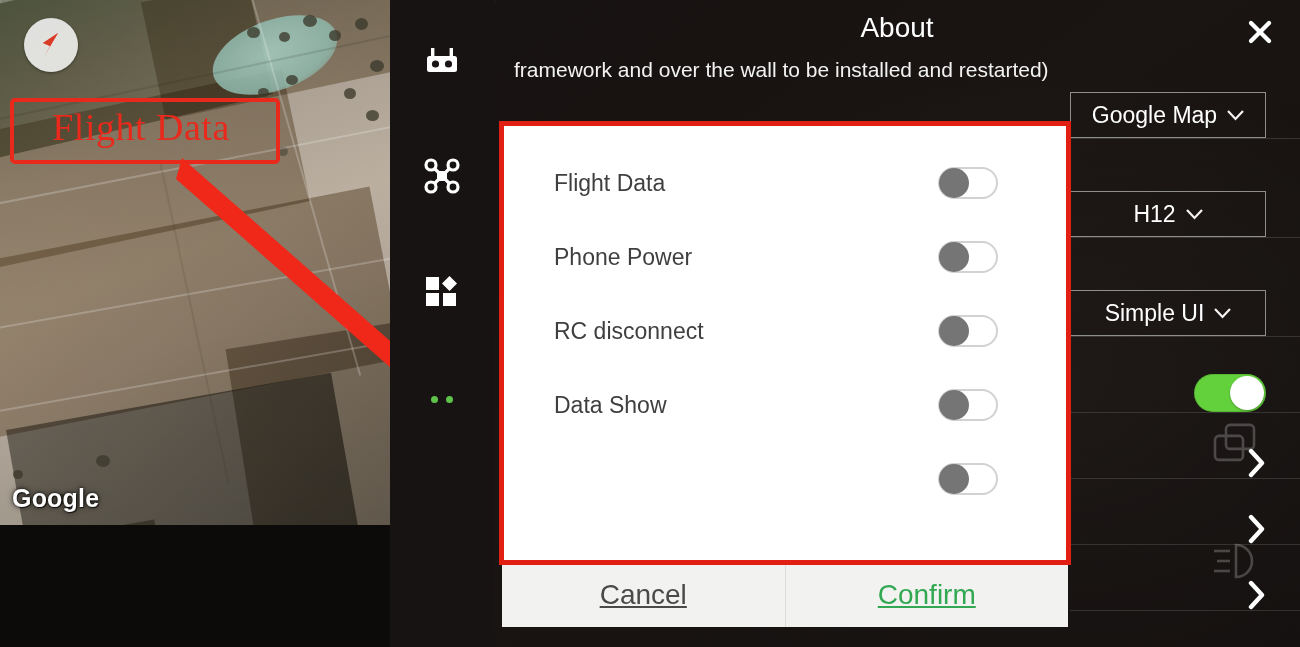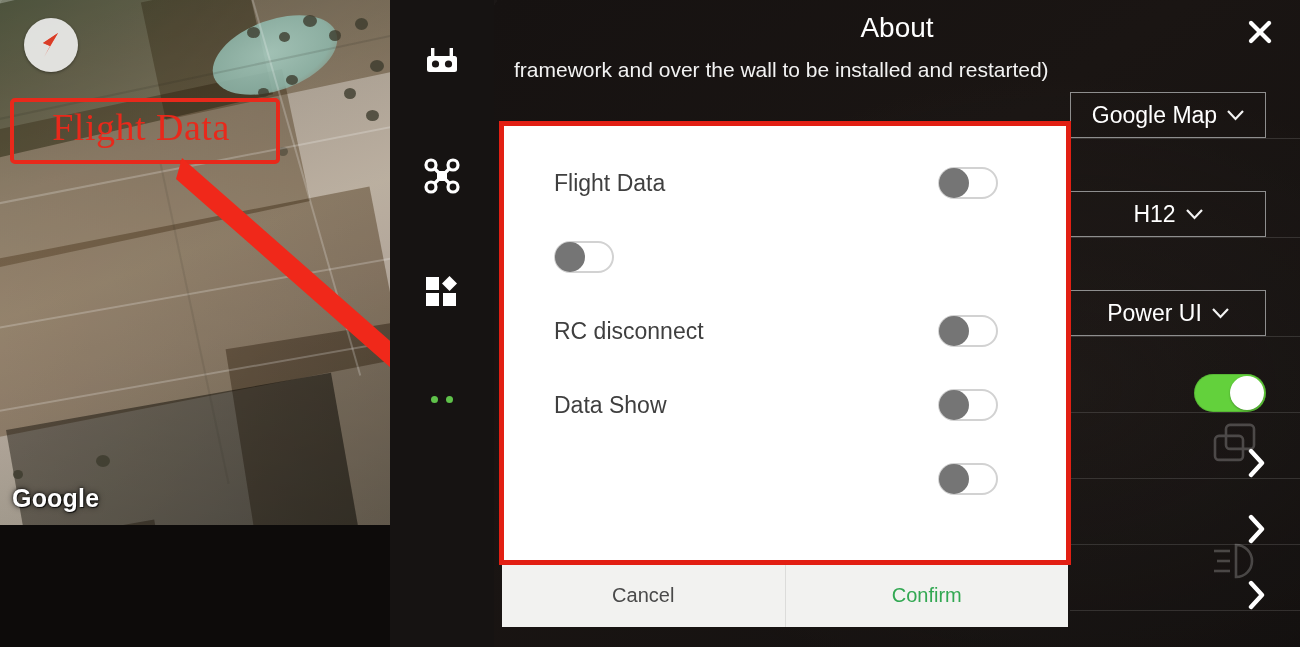--- a/index.html
+++ b/index.html
@@ -87,21 +87,21 @@
 
   
   .dlg{position:absolute;left:502px;top:124px;width:566px;}
   .dlg-list{background:#fff;height:438px;overflow:hidden;position:relative;}
   .drow{height:74px;display:flex;align-items:center;justify-content:space-between;
         padding:0 70px 0 52px;box-sizing:border-box;}
   .drow-label{font-size:23px;color:#3f3f3f;}
   .sw{width:60px;height:32px;border-radius:16px;background:#fff;border:2px solid #d2d2d2;position:relative;box-sizing:border-box;}
   .sw-knob{position:absolute;left:-1px;top:-1px;width:30px;height:30px;border-radius:50%;background:#757575;}
   .dlg-foot{height:64px;background:#f2f2f0;display:flex;border-top:1px solid #e2e2e0;}
-  .fbtn{flex:1;display:flex;align-items:center;justify-content:center;font-size:20px;cursor:pointer;}
+  .fbtn{flex:1;display:flex;align-items:center;justify-content:center;font-size:28px;cursor:pointer;text-decoration:underline;}
   .fbtn.cancel{color:#4a4a4a;}
   .fbtn.confirm{color:#32a852;border-left:1px solid #dcdcda;}
   .dlg-red{position:absolute;left:499px;top:121px;width:572px;height:444px;
            border:5px solid #e21f13;box-sizing:border-box;pointer-events:none;}
 </style>
 </head>
 <body>
 
 <div class="screen">
 
@@ -227,21 +227,21 @@
         <div class="selbox">
           <span>H12</span>
           <svg class="chev-d" width="17" height="11" viewBox="0 0 17 11">
             <polyline points="1,1 8.5,9 16,1" fill="none" stroke="#fff" stroke-width="2.2"></polyline>
           </svg>
         </div>
       </div>
 
       <div class="prow">
         <div class="selbox">
-          <span>Power UI</span>
+          <span>Simple UI</span>
           <svg class="chev-d" width="17" height="11" viewBox="0 0 17 11">
             <polyline points="1,1 8.5,9 16,1" fill="none" stroke="#fff" stroke-width="2.2"></polyline>
           </svg>
         </div>
       </div>
 
       <div class="prow" style="height:76px;">
         <span class="tw-label">or Taiwan,</span>
         <div class="grn-toggle">
           <span class="grn-knob"></span>
@@ -290,20 +290,21 @@
 
       <div class="drow" style="margin-top:22px;">
         <span class="drow-label">Flight Data</span>
         <span class="sw">
             <span class="sw-knob"></span>
           </span>
       </div>
 
 
       <div class="drow">
+        <span class="drow-label">Phone Power</span>
         <span class="sw">
             <span class="sw-knob"></span>
           </span>
       </div>
 
       <div class="drow">
         <span class="drow-label">RC disconnect</span>
         <span class="sw">
             <span class="sw-knob"></span>
           </span>

